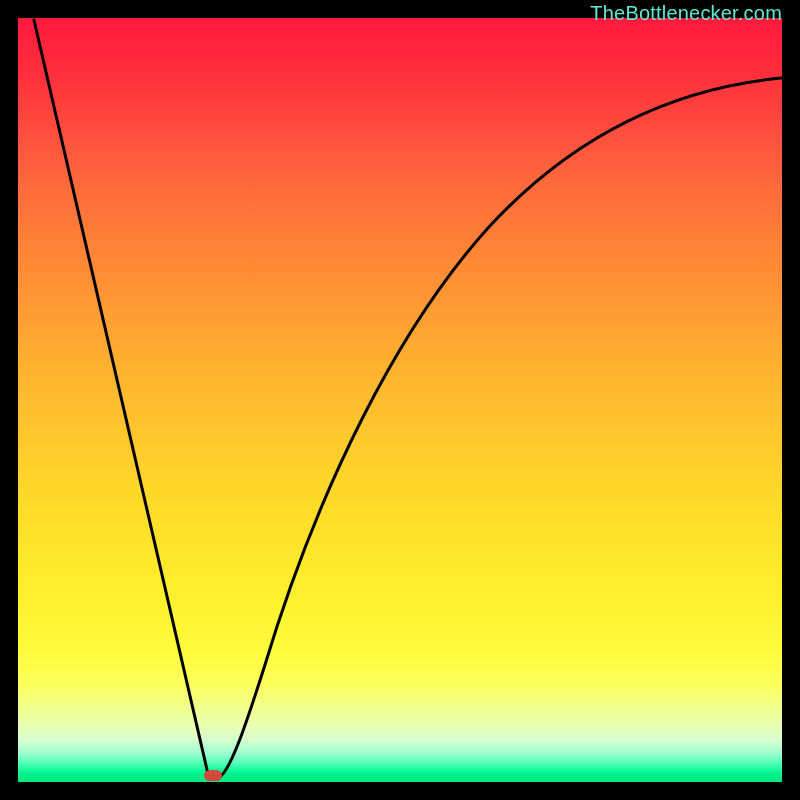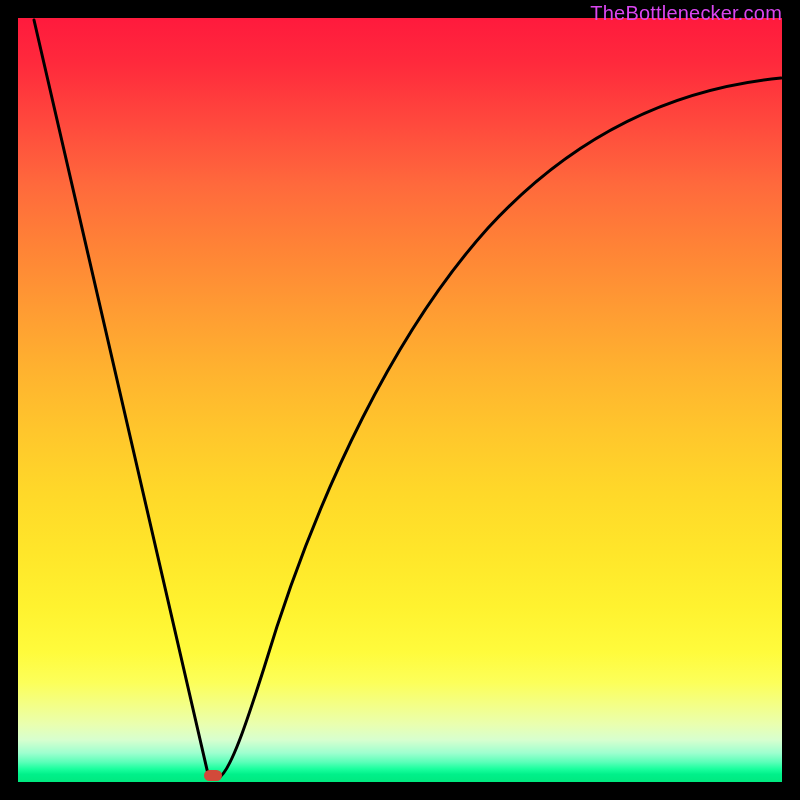--- a/index.html
+++ b/index.html
@@ -54,21 +54,21 @@
     height: 11px;
     background: #d24a3a;
     border-radius: 6px;
   }
   .brand {
     position: absolute;
     top: 2px;
     right: 18px;
     font-family: Arial, Helvetica, sans-serif;
     font-size: 20px;
-    color: #d946ef;
+    color: #5eead4;
     letter-spacing: 0.2px;
   }
   svg.curve {
     position: absolute;
     left: 0;
     top: 0;
     width: 764px;
     height: 764px;
   }
 </style>

